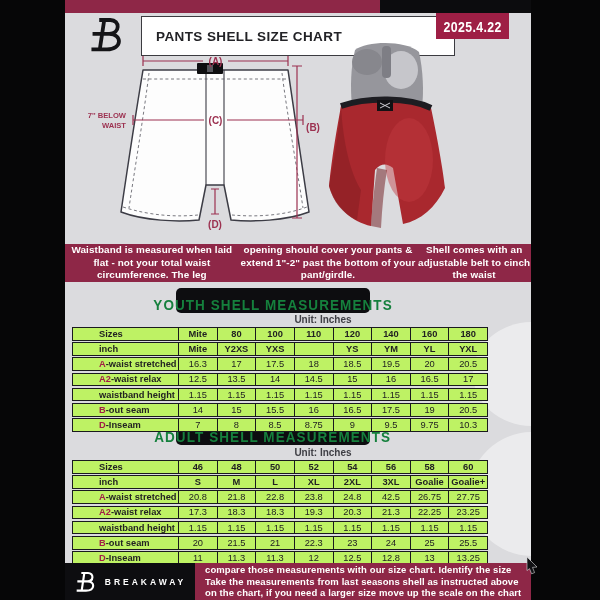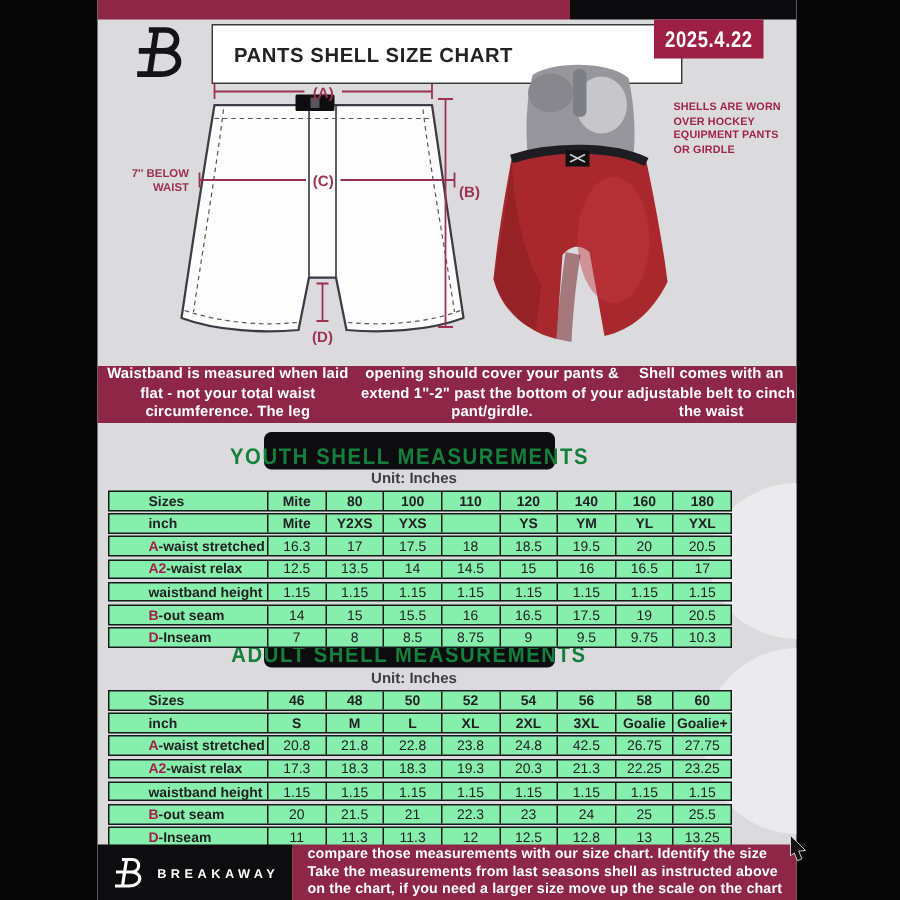--- a/index.html
+++ b/index.html
@@ -45,26 +45,26 @@
   }
   
   .section-header{
     position:absolute;left:111px;width:194px;height:25px;background:#0d0d10;
     border-radius:5px;display:flex;align-items:flex-end;justify-content:center;
     color:#15803d;font-weight:700;font-size:15px;letter-spacing:1.2px;
   }
   .section-header span{display:inline-block;transform:scaleX(.9);white-space:nowrap;}
   .unit-label{
     position:absolute;left:0;width:422px;text-align:center;
-    color:#3e3e44;font-size:10px;font-weight:600;
+    color:#3e3e44;font-size:10px;font-weight:600;padding-left:47px;
   }
   
   .mtable{position:absolute;left:7px;width:416px;z-index:2;}
   .trow{
-    display:flex;background:#86efac;border:1px solid #1a1a1e;margin-bottom:1.6px;
+    display:flex;background:#bef264;border:1px solid #1a1a1e;margin-bottom:1.6px;
     height:11.6px;align-items:stretch;font-size:9.3px;color:#222;justify-content:center;
   }
   .trow.bold{font-weight:700;}
   .tcell{display:flex;align-items:center;justify-content:center;border-right:1px solid #1a1a1e;}
   .tcell:last-child{border-right:none;}
   .tlabel{width:106px;justify-content:flex-start;padding-left:26px;box-sizing:border-box;font-weight:700;}
   .tlabel .pfx{color:#a21e46;}
   .tval{flex:1;}
   
   .watermark-circle{position:absolute;border-radius:50%;background:#ffffff;opacity:.45;z-index:1;}
@@ -142,26 +142,20 @@
 
     <path d="M14,66 C40,57 82,57 104,68 C110,96 116,130 118,148 C108,168 94,180 76,184 L66,128 C60,123 54,123 48,130 L44,186 C26,182 8,168 2,146 C5,116 10,88 14,66 Z" fill="#a9282e"></path>
     <ellipse cx="82" cy="120" rx="24" ry="42" fill="#c13a40" opacity=".45"></ellipse>
     <path d="M14,66 C11,100 5,130 2,146 C6,162 16,174 30,180 L34,150 C24,134 16,104 14,66 Z" fill="#851d23" opacity=".55"></path>
     <path d="M50,128 C47,150 45,168 44,186 L54,188 C55,168 57,148 60,130 Z" fill="#6e171c" opacity=".5"></path>
     <path d="M14,66 C40,57 82,57 104,68" stroke="#1d1d22" stroke-width="6" fill="none"></path>
     <rect x="50" y="60" width="16" height="11" fill="#111114"></rect>
     <path d="M53,63 L63,68 M63,63 L53,68" stroke="#cfcfd4" stroke-width="1"></path>
   </svg>
 
-  <div class="photo-caption">
-      <div>SHELLS ARE WORN</div>
-      <div>OVER HOCKEY</div>
-      <div>EQUIPMENT PANTS</div>
-      <div>OR GIRDLE</div>
-    </div>
 
   <div class="notice-band">
       <div>Waistband is measured when laid flat - not your total waist circumference. The leg</div>
       <div>opening should cover your pants &amp; extend 1"-2" past the bottom of your pant/girdle.</div>
       <div>Shell comes with an adjustable belt to cinch the waist</div>
     </div>
 
   <div class="watermark-circle" style="left:408px;top:322px;width:118px;height:104px;"></div>
   <div class="watermark-circle" style="left:404px;top:432px;width:126px;height:124px;"></div>
 

